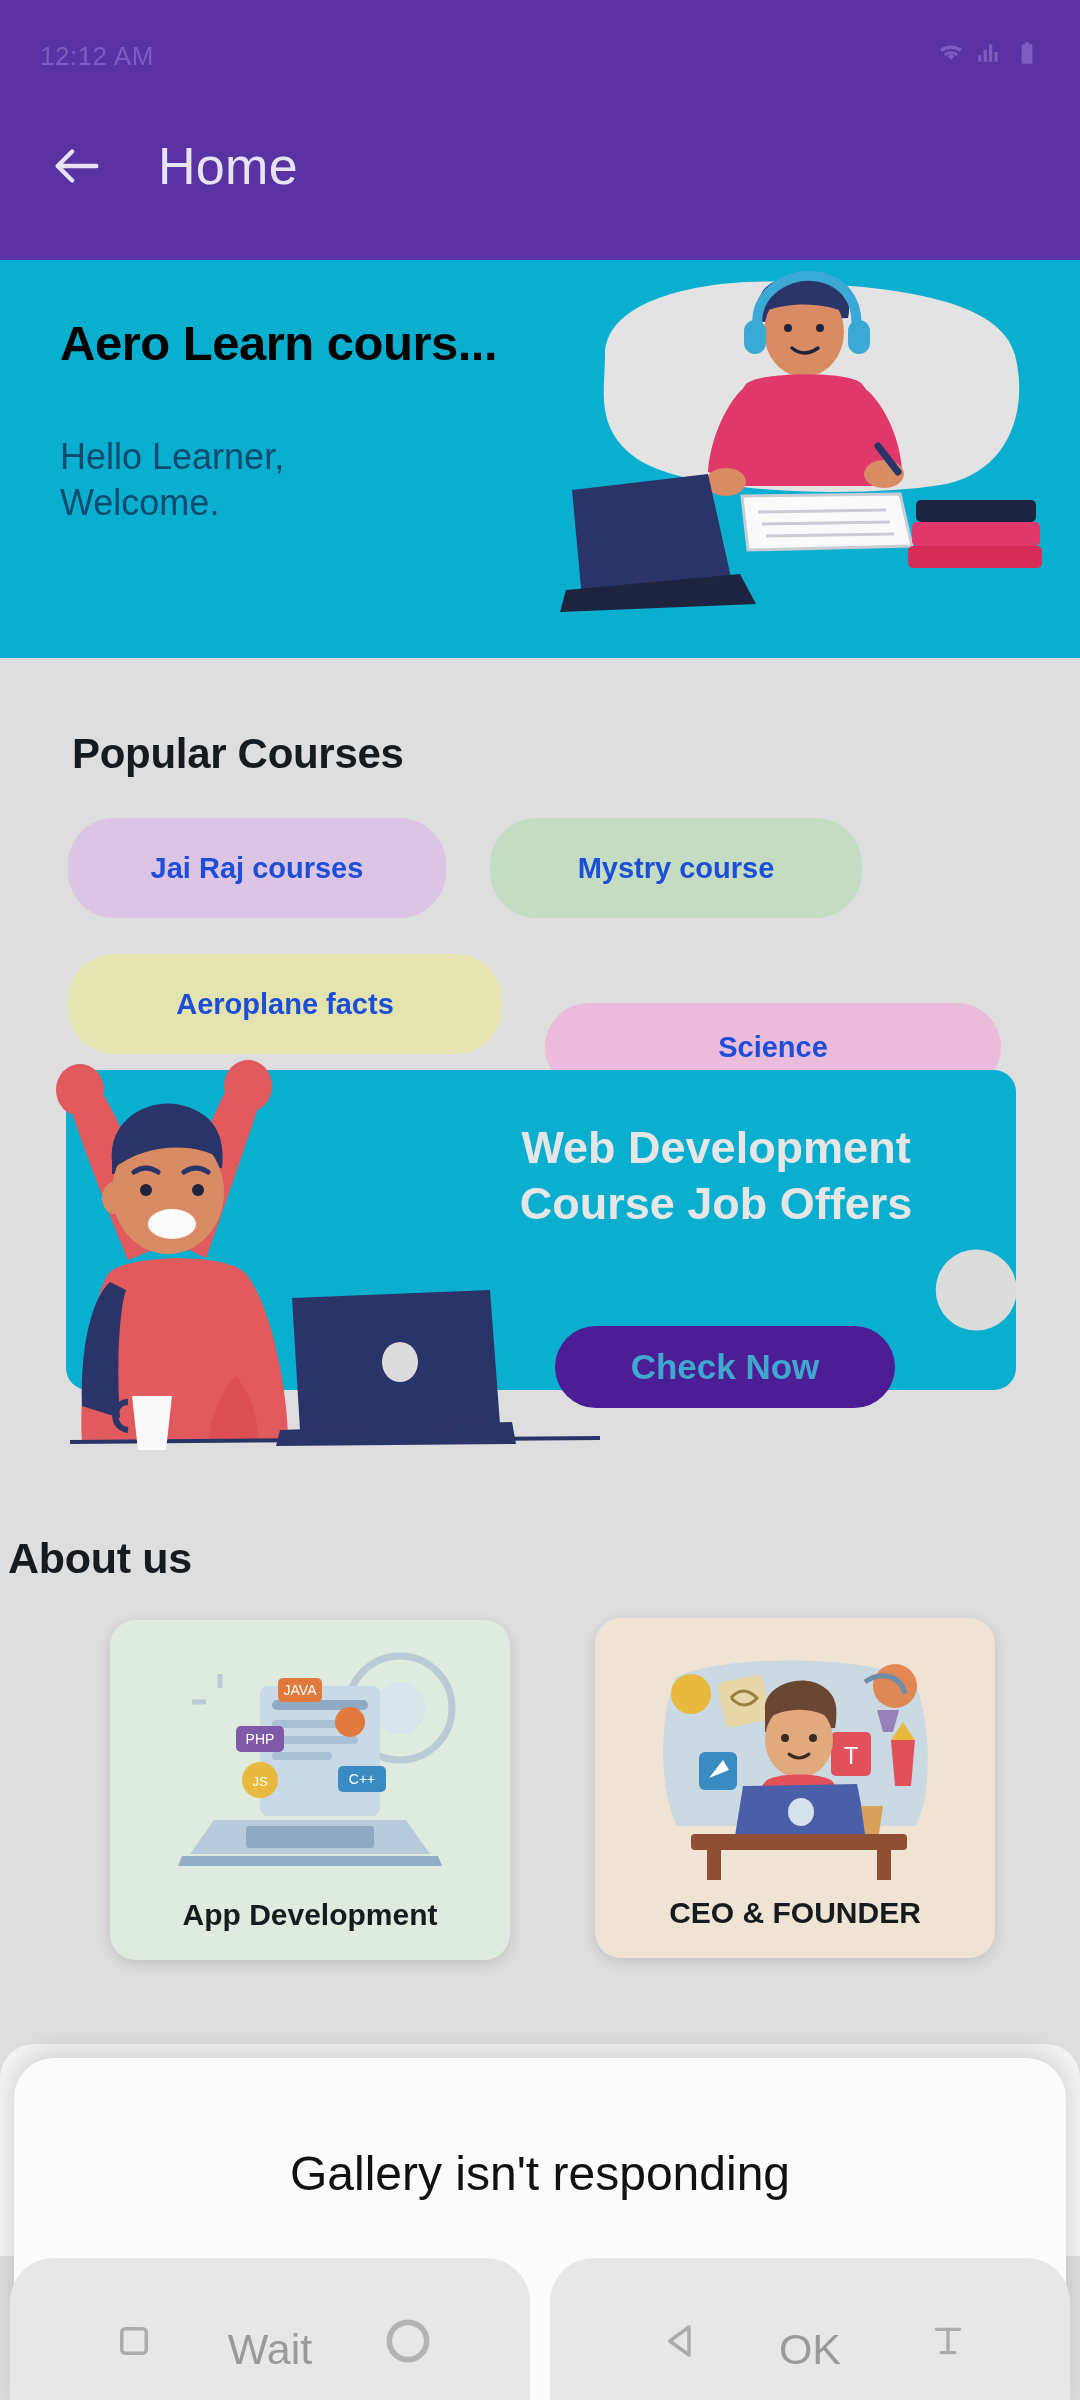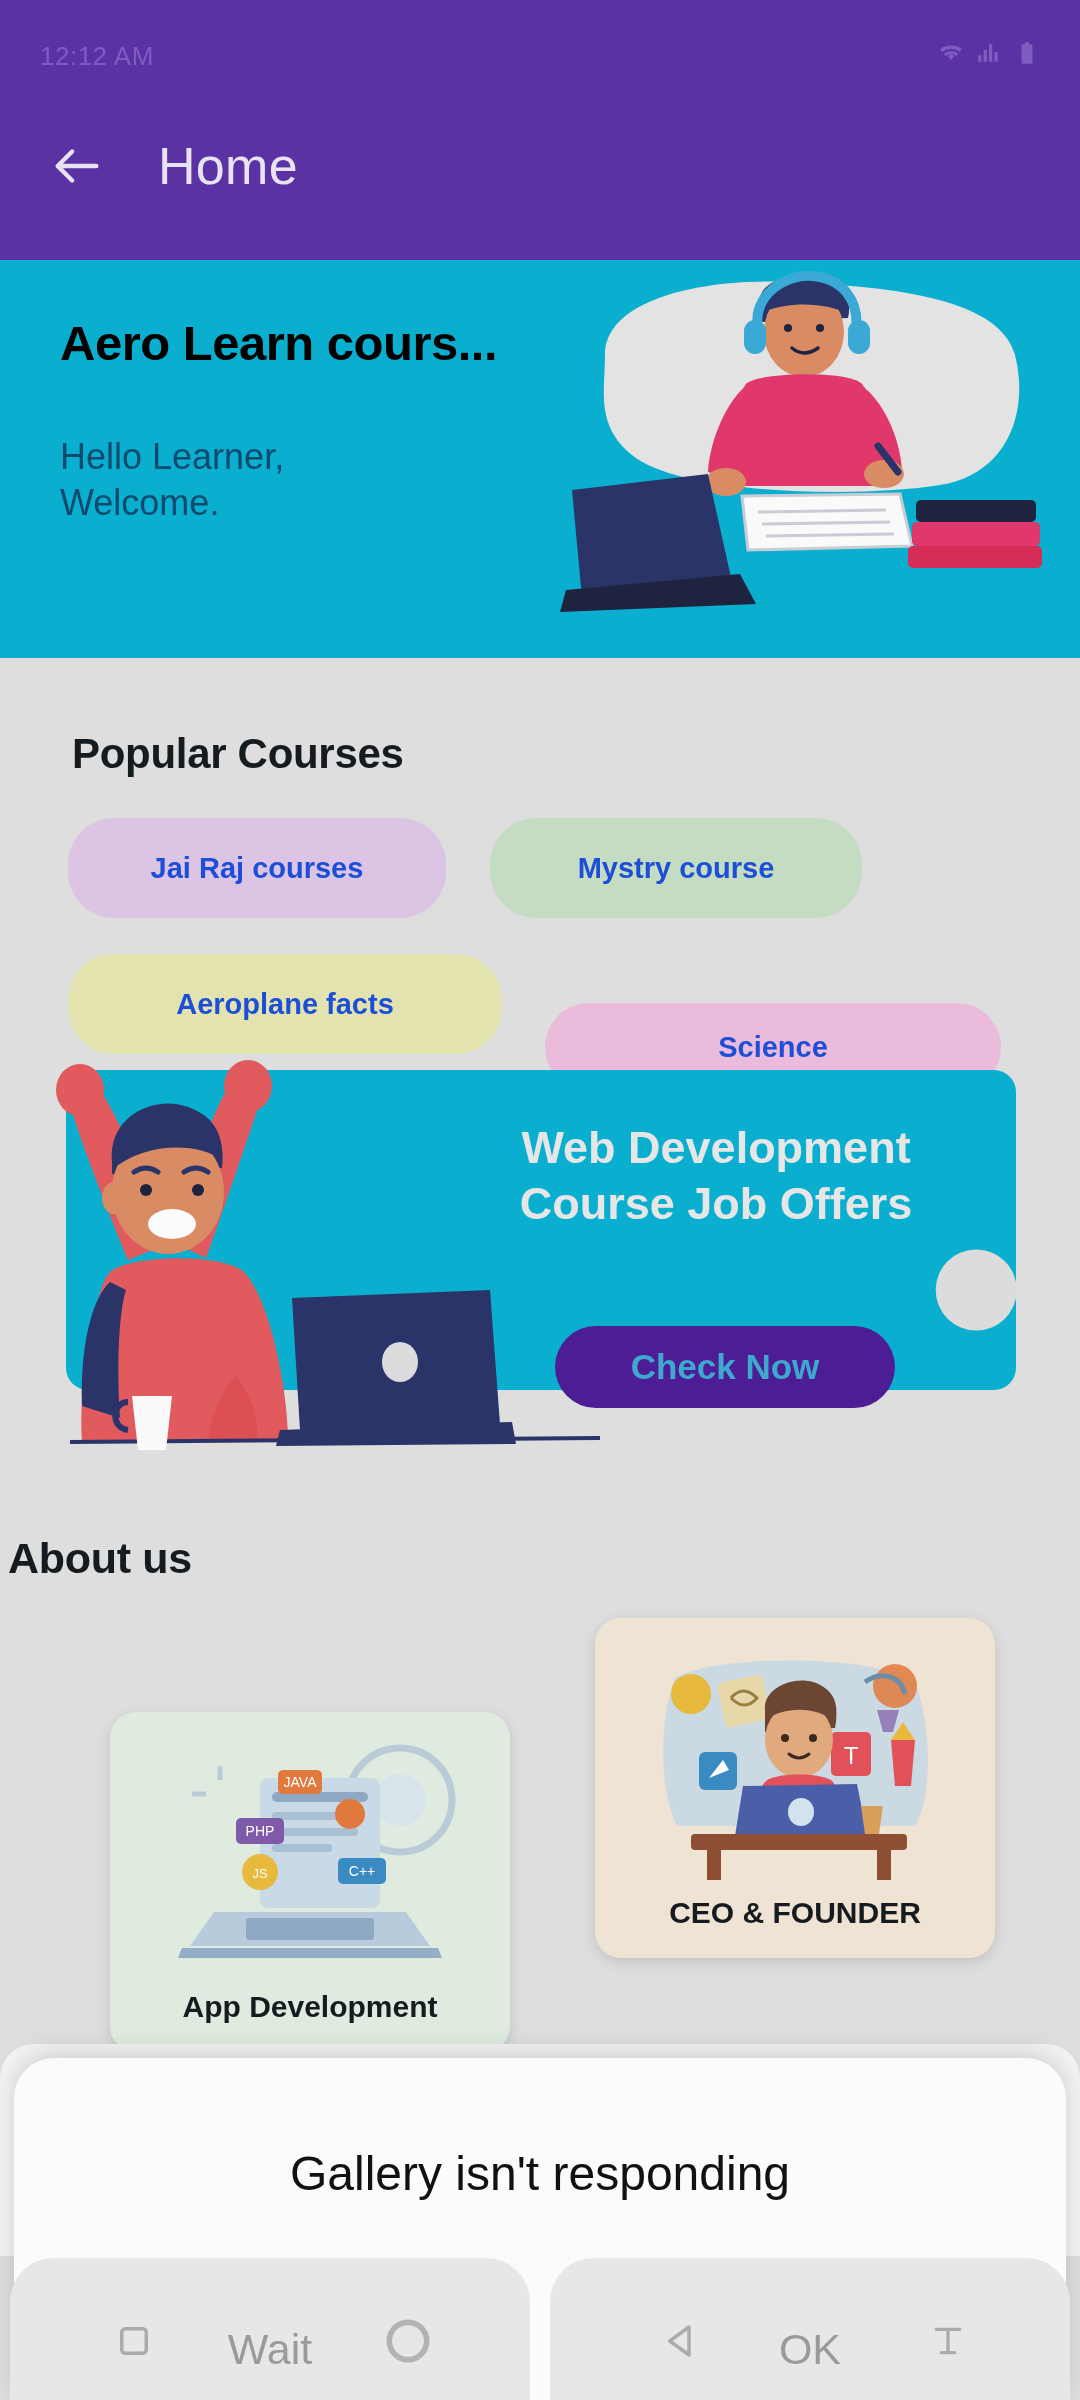--- a/index.html
+++ b/index.html
@@ -80,21 +80,21 @@
 
   
   .section-title-about {
     position:absolute; left:8px; top:1534px;
     font-size:43px; font-weight:bold; color:#161B1F; letter-spacing:-.3px;
   }
   .about-card {
     position:absolute; width:400px; height:340px; border-radius:26px;
     box-shadow:0 4px 14px rgba(0,0,0,.13); overflow:hidden;
   }
-  #about0 { left:110px; top:1712px; background:#E0EBE0; }
+  #about0 { left:110px; top:1620px; background:#E0EBE0; }
   #about1 { left:595px; top:1618px; background:#EFE3D4; }
   .about-label {
     position:absolute; bottom:28px; left:0; width:100%; text-align:center;
     font-size:30px; font-weight:bold; color:#161B1F;
   }
   .about-art { position:absolute; top:18px; left:0; width:100%; height:250px; }
 
   
   .bottomnav {
     position:absolute; left:0; top:2044px; width:1080px; height:212px;

